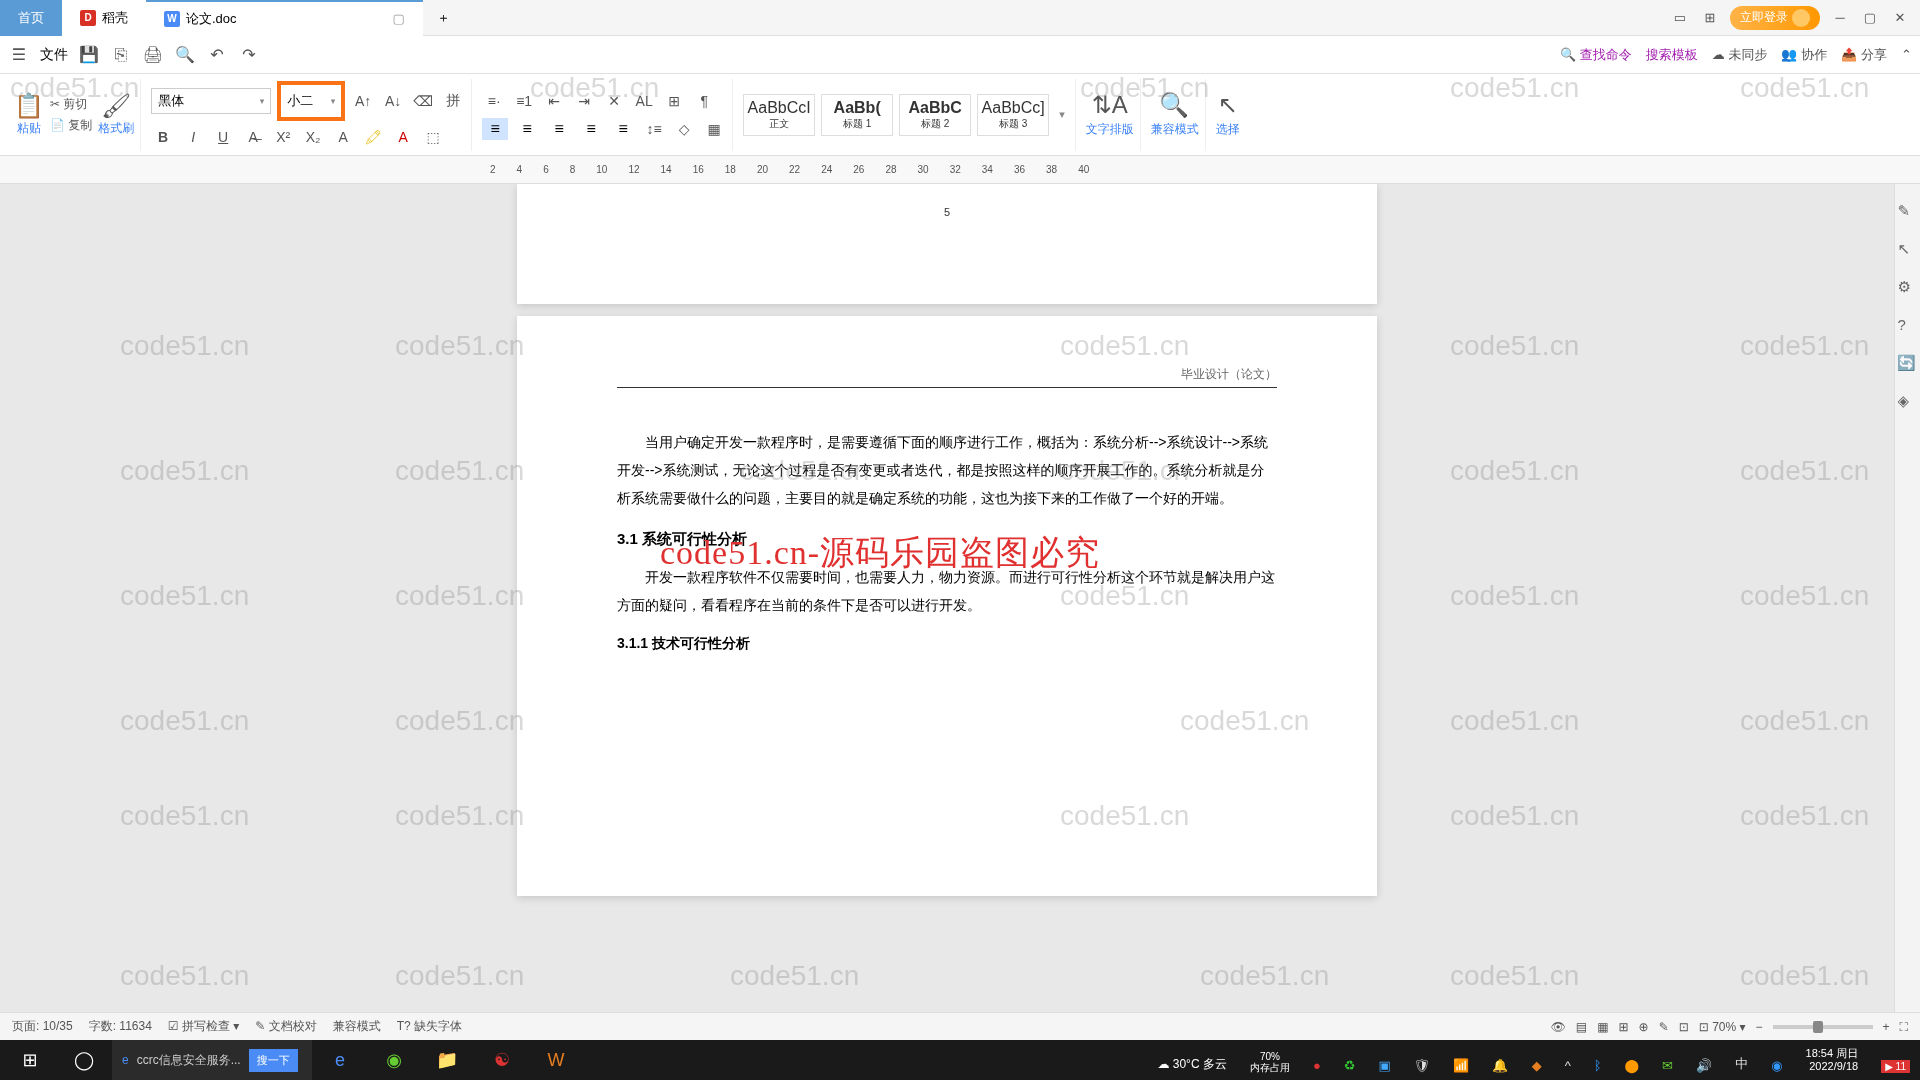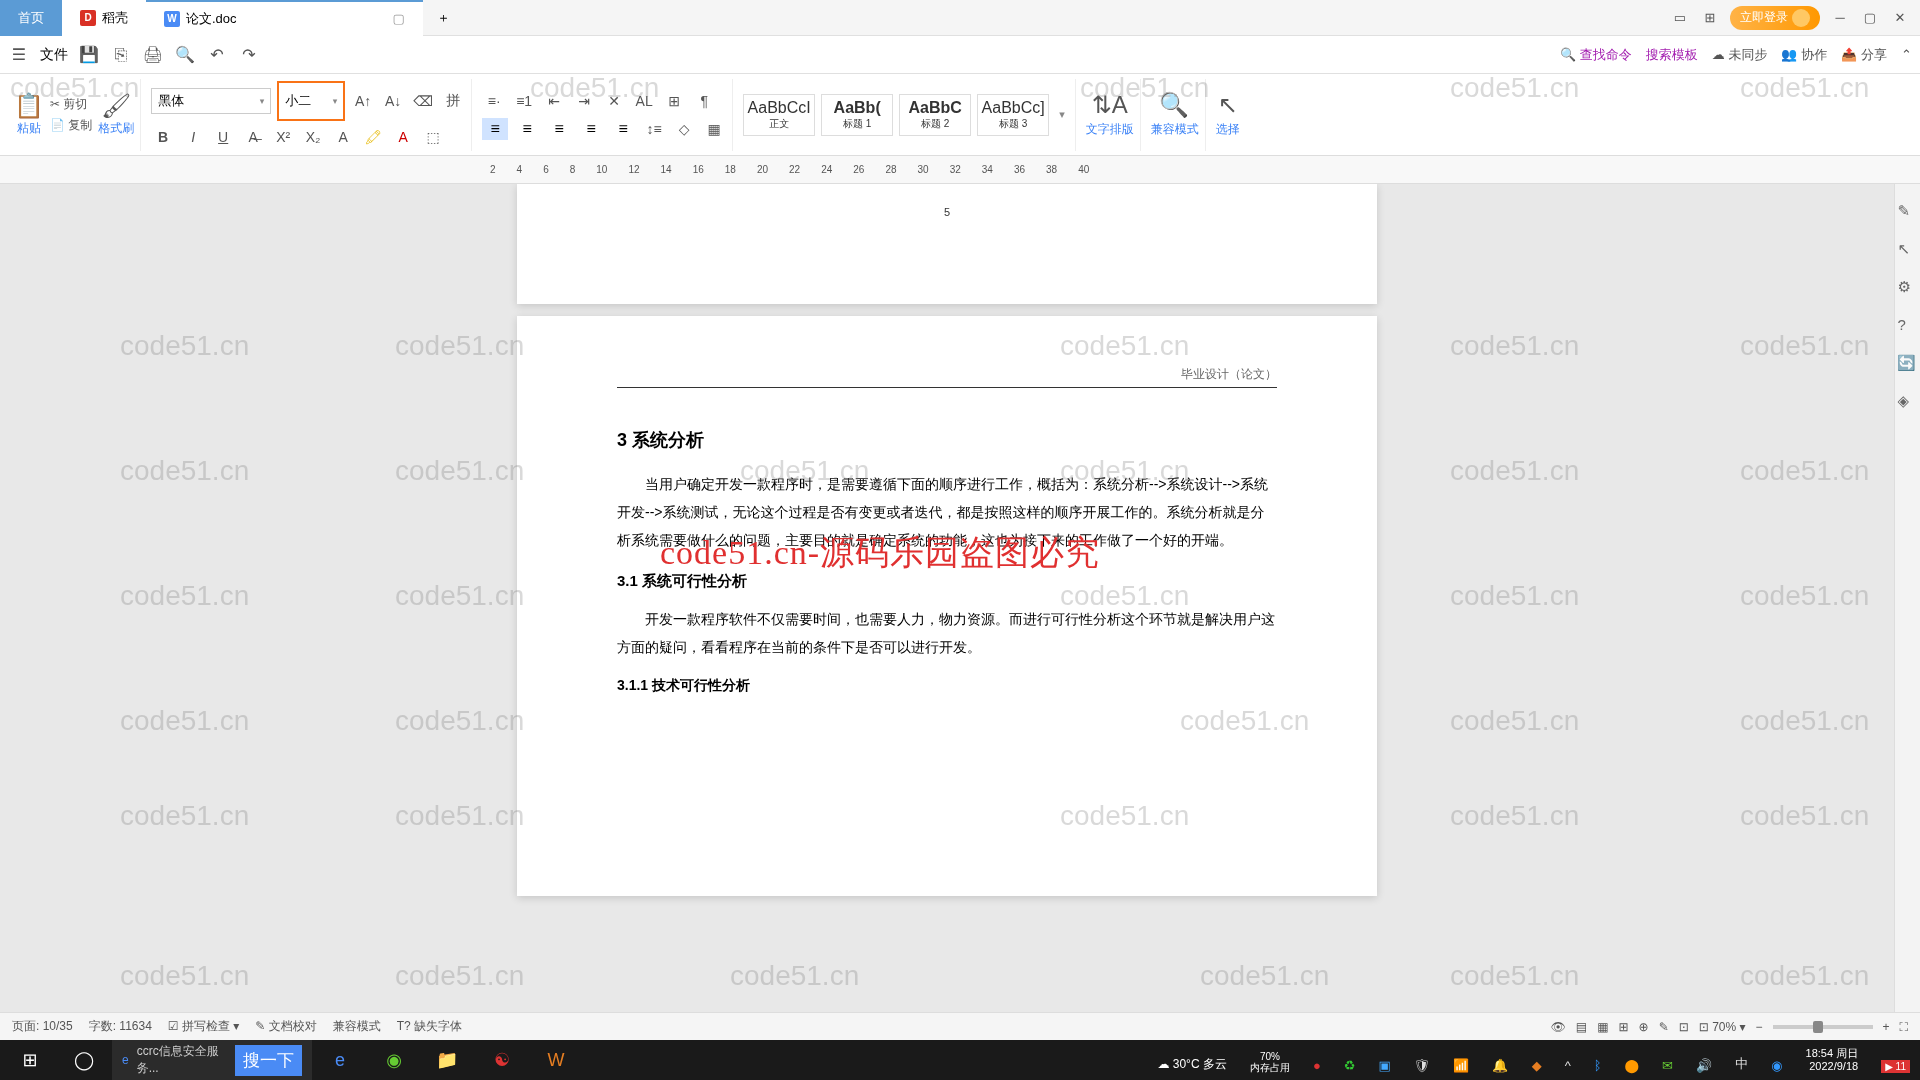--- a/index.html
+++ b/index.html
@@ -28,21 +28,21 @@
 
 
 .ribbon { height: 82px; background: #fff; display: flex; align-items: center; padding: 4px 8px; border-bottom: 1px solid #ddd; gap: 4px; }
 .ribbon-group { display: flex; flex-direction: column; align-items: center; padding: 0 6px; border-right: 1px solid #eee; height: 72px; justify-content: center; gap: 2px; }
 .ribbon-group.noborder { border-right: none; }
 .rg-row { display: flex; gap: 6px; align-items: center; }
 .rg-label { font-size: 12px; color: #3b82f6; }
 .big-icon { font-size: 24px; color: #555; }
 .small-btn { width: 24px; height: 24px; display: flex; align-items: center; justify-content: center; color: #555; font-size: 14px; border: 1px solid transparent; }
 .font-select { width: 120px; height: 26px; border: 1px solid #ccc; font-size: 13px; padding: 0 6px; display: flex; align-items: center; justify-content: space-between; }
-.size-select { width: 68px; height: 40px; border: 2px solid #f97316; font-size: 13px; padding: 0 6px; display: flex; align-items: center; justify-content: space-between; }
+.size-select { width: 68px; height: 40px; border: 4px solid #f97316; font-size: 13px; padding: 0 6px; display: flex; align-items: center; justify-content: space-between; }
 .style-preview { width: 72px; height: 42px; border: 1px solid #ddd; font-size: 10px; display: flex; flex-direction: column; align-items: center; justify-content: center; color: #333; }
 .style-preview .prev { font-size: 16px; }
 .style-preview.bold .prev { font-weight: bold; }
 .align-btn { width: 26px; height: 22px; display: flex; align-items: center; justify-content: center; }
 .align-btn.active { background: #d0e3ff; }
 
 
 .ruler { height: 28px; background: #f8f8f8; border-bottom: 1px solid #ddd; position: relative; font-size: 10px; color: #555; padding-left: 490px; }
 .ruler-marks { display: flex; gap: 21px; padding-top: 8px; }
 
@@ -65,21 +65,21 @@
 
 .statusbar { position: absolute; bottom: 40px; left: 0; right: 0; height: 28px; background: #f5f5f5; border-top: 1px solid #ddd; display: flex; align-items: center; padding: 0 12px; font-size: 12px; color: #555; gap: 16px; }
 .statusbar .right { margin-left: auto; display: flex; align-items: center; gap: 10px; }
 .zoom-slider { width: 100px; height: 4px; background: #ccc; position: relative; }
 .zoom-slider::after { content: ''; position: absolute; left: 40%; top: -4px; width: 10px; height: 12px; background: #888; border-radius: 2px; }
 
 
 .taskbar { position: absolute; bottom: 0; left: 0; right: 0; height: 40px; background: #1a1a1a; display: flex; align-items: center; padding: 0 4px; gap: 2px; }
 .task-item { width: 52px; height: 40px; display: flex; align-items: center; justify-content: center; color: #fff; font-size: 18px; }
 .task-item.search { width: 200px; background: #2b2b2b; justify-content: flex-start; padding: 0 10px; font-size: 12px; color: #ccc; gap: 8px; }
-.task-item.search input { background: #4a8bf5; border: none; color: #fff; font-size: 17px; padding: 4px 8px; }
+.task-item.search input { background: #4a8bf5; border: none; color: #fff; font-size: 11px; padding: 4px 8px; }
 .taskbar .tray { margin-left: auto; display: flex; align-items: flex-end; color: #fff; font-size: 12px; gap: 23px; padding-right: 6px; }
 .tray-icon { font-size: 13px; color: #ddd; }
 .clock { text-align: right; line-height: 1.2; font-size: 11px; }
 
 
 .watermark { position: absolute; color: rgba(120,120,120,0.28); font-size: 28px; pointer-events: none; font-family: Arial; }
 .big-watermark { position: absolute; color: #e03030; font-size: 34px; font-weight: 500; pointer-events: none; letter-spacing: 1px; font-family: "SimSun", serif; }
 
 .doke-icon { width: 16px; height: 16px; background: #d93025; border-radius: 2px; display: inline-flex; align-items: center; justify-content: center; color: #fff; font-size: 10px; font-weight: bold; }
 .word-icon { width: 16px; height: 16px; background: #4a8bf5; border-radius: 2px; display: inline-flex; align-items: center; justify-content: center; color: #fff; font-size: 10px; font-weight: bold; }
@@ -278,21 +278,20 @@
     <span>40</span>
   </div>
 </div>
 
 <div class="doc-area">
   <div class="page page1">
     <div class="pnum">5</div>
   </div>
   <div class="page page2">
     <div class="page-header">毕业设计（论文）</div>
-    <div class="doc-h1">3  系统分析</div>
     <div class="doc-para">当用户确定开发一款程序时，是需要遵循下面的顺序进行工作，概括为：系统分析--&gt;系统设计--&gt;系统开发--&gt;系统测试，无论这个过程是否有变更或者迭代，都是按照这样的顺序开展工作的。系统分析就是分析系统需要做什么的问题，主要目的就是确定系统的功能，这也为接下来的工作做了一个好的开端。</div>
     <div class="doc-h2">3.1  系统可行性分析</div>
     <div class="doc-para">开发一款程序软件不仅需要时间，也需要人力，物力资源。而进行可行性分析这个环节就是解决用户这方面的疑问，看看程序在当前的条件下是否可以进行开发。</div>
     <div class="doc-h3">3.1.1  技术可行性分析</div>
   </div>
 </div>
 
 <div class="sidepanel">
   <span class="side-icon">✎</span>
   <span class="side-icon">↖</span>

